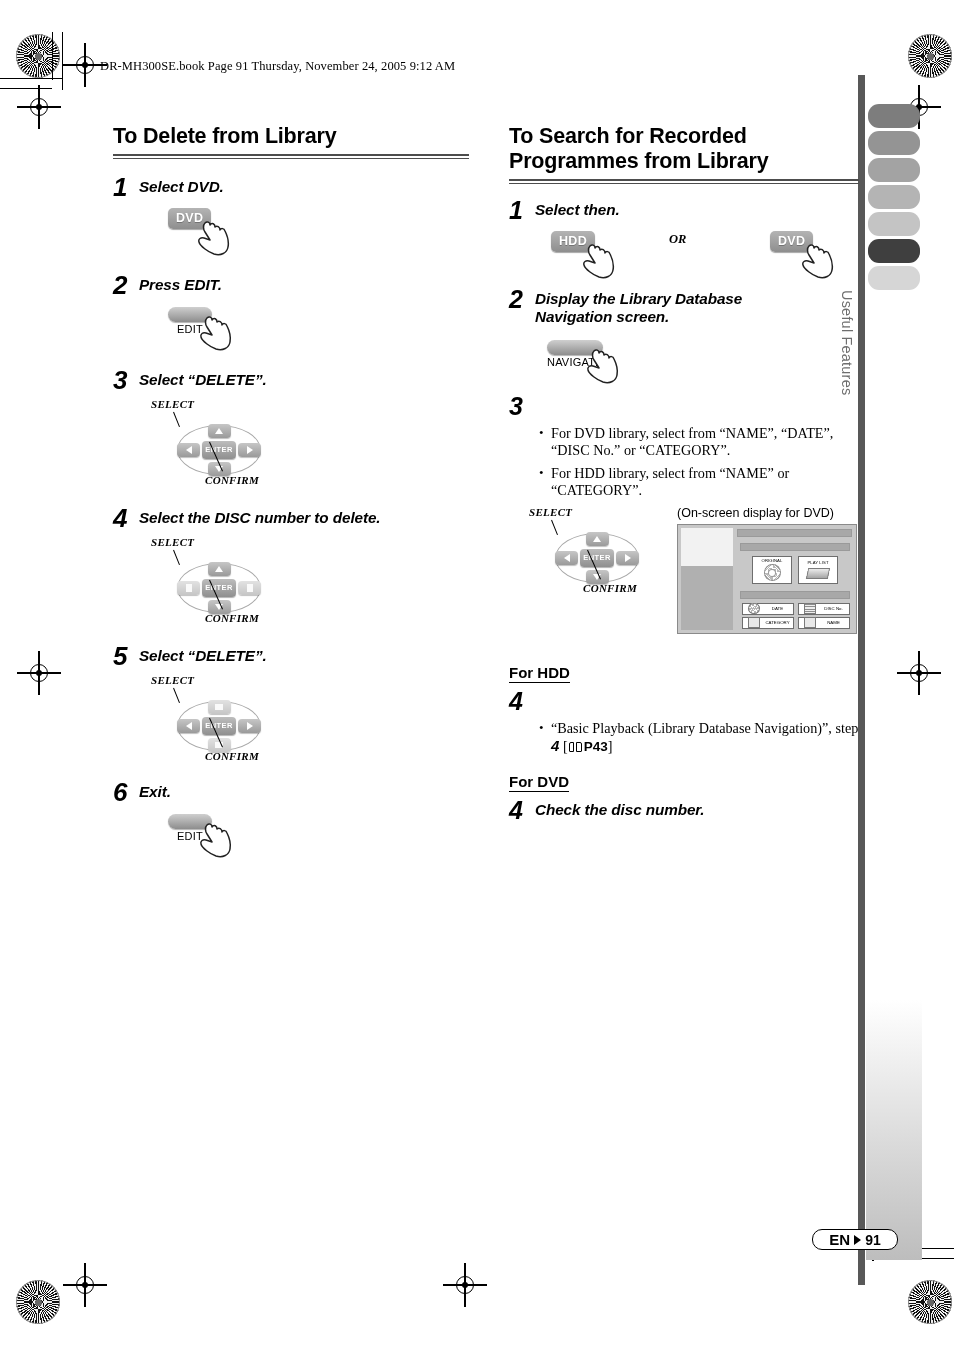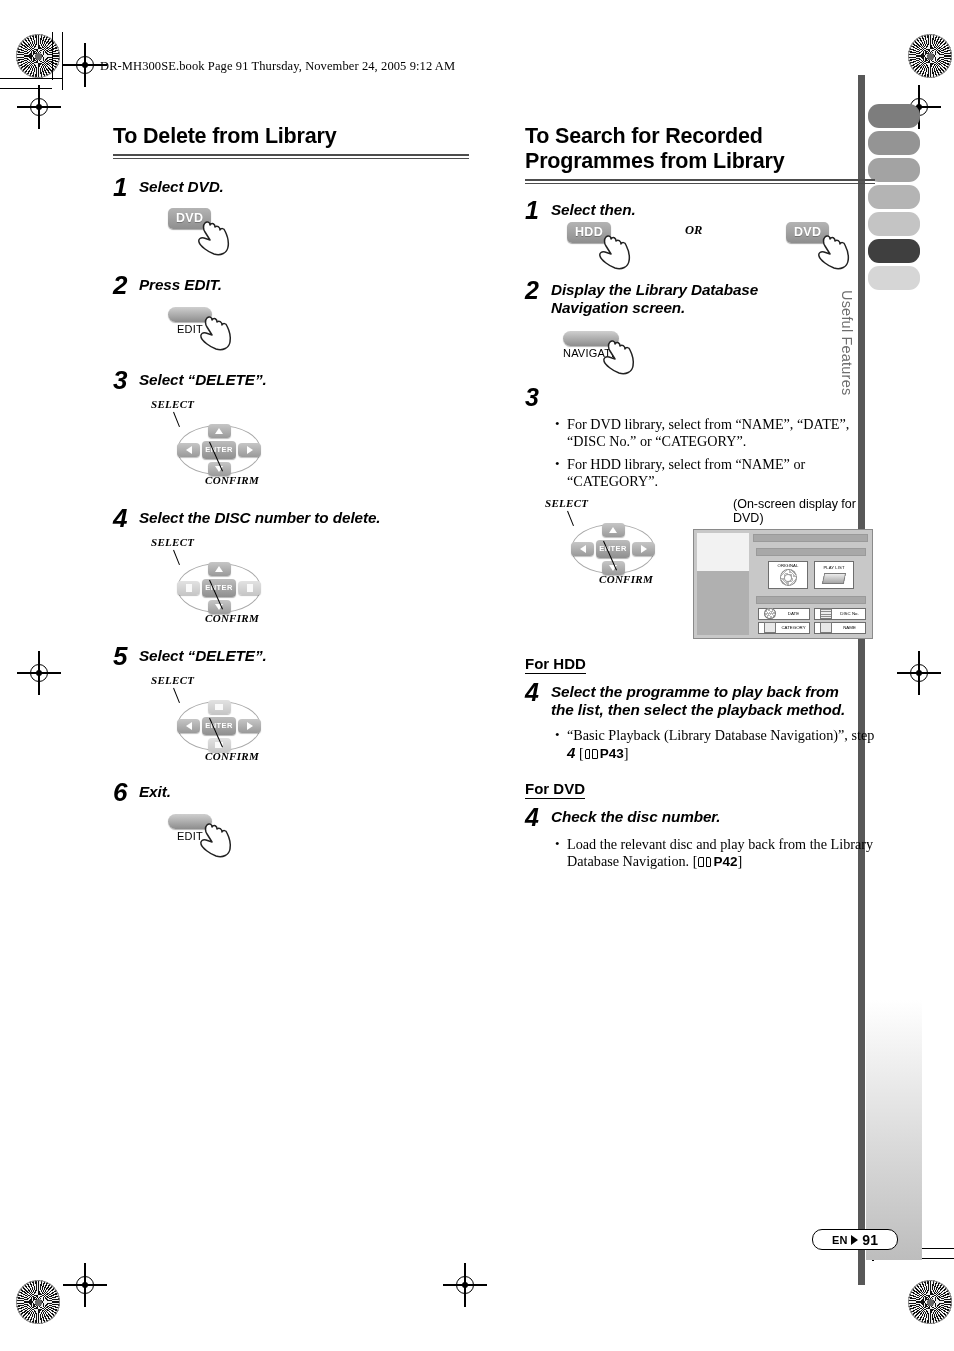--- a/index.html
+++ b/index.html
@@ -22,21 +22,21 @@
       margin:-3.5px 0 0 -3.5px;background:#666;border-radius:50%;}
   .cropline{position:absolute;background:#000;}
 
   
   .bookline{position:absolute;left:100px;top:59px;font-size:12.5px;letter-spacing:.1px;
       font-family:"Liberation Serif",serif;white-space:nowrap;}
 
   
   .col{position:absolute;top:124px;}
   .col-left{left:113px;width:356px;}
-  .col-right{left:525px;width:350px;}
+  .col-right{left:509px;width:350px;}
 
   h1.sect{font-family:"Liberation Sans",sans-serif;font-weight:bold;
       font-size:21.5px;line-height:25px;margin:0;letter-spacing:-.2px;}
   .rule{height:0;border-top:2.6px solid #4d4d4d;border-bottom:1.2px solid #4d4d4d;
       margin-top:5px;margin-bottom:0;padding-top:1.6px;}
 
   
   .step{display:flex;align-items:flex-start;margin-top:13px;}
   .step .num{font-family:"Liberation Sans",sans-serif;font-style:italic;font-weight:bold;
       font-size:26px;line-height:24px;width:26px;flex:0 0 26px;}
@@ -143,21 +143,21 @@
   .spinebar{position:absolute;left:858px;top:75px;width:7px;height:1210px;background:#585858;}
   .gradpanel{position:absolute;left:866px;top:1000px;width:56px;height:260px;
       background:linear-gradient(#ffffff,#bdbdbd);}
 
   
   .pagepill{position:absolute;left:812px;top:1229px;width:84px;height:19px;border-radius:10px;
       border:1.4px solid #000;background:#fff;display:flex;align-items:center;justify-content:center;
       font-family:"Liberation Sans",sans-serif;font-weight:bold;font-size:12.5px;gap:4px;}
   .pagepill .tri{width:0;height:0;border-top:5px solid transparent;border-bottom:5px solid transparent;
       border-left:7px solid #000;}
-  .pp-en{font-size:11px;}
+  .pp-en{font-size:15px;}
   .pp-no{font-size:14px;}
 </style>
 </head>
 <body>
 
 <div class="star" style="left:16px;top:34px;"></div>
 <div class="star" style="left:16px;top:1280px;"></div>
 <div class="star" style="left:908px;top:34px;"></div>
 <div class="star" style="left:908px;top:1280px;"></div>
 
@@ -375,21 +375,21 @@
 <div class="col col-right">
 
   <h1 class="sect">To Search for Recorded Programmes from Library</h1>
   <div class="rule"></div>
 
   
   <div class="step rt" style="margin-top:14px;">
     <div class="num">1</div>
     <div class="txt">Select then.</div>
   </div>
-  <div class="art" style="height:48px;margin-left:42px;">
+  <div class="art" style="height:48px;margin-left:42px;margin-top:9px;">
     <span class="key-rect" style="position:absolute;left:0;top:0;">HDD</span>
     <div class="hand" style="left:28px;top:8px;">
       <svg viewBox="0 0 40 42" width="40" height="42">
           <path d="M11 7 C9 9 9 13 11 16 L16 24 L10 22 C7 21 4 23 5 26 C6 30 14 36 20 38 C27 40 33 37 34 31 C35 26 33 19 31 15 C30 12 27 12 26 14 C26 11 23 9 21 11 C21 8 18 6 16 9 C16 6 13 5 11 7 Z" fill="#ffffff" stroke="#222" stroke-width="1.5" stroke-linejoin="round"></path>
         </svg>
     </div>
     <div style="position:absolute;left:118px;top:1px;font-family:Liberation Serif, serif;font-style:italic;font-weight:bold;font-size:12.5px;">OR</div>
     <span class="key-rect" style="position:absolute;left:219px;top:0;">DVD</span>
     <div class="hand" style="left:247px;top:8px;">
       <svg viewBox="0 0 40 42" width="40" height="42">
@@ -443,21 +443,21 @@
         <div class="arrow rt2">
             <i></i>
           </div>
         <div class="enterbtn">ENTER</div>
       </div>
       <div class="leader" style="left:58px;top:44px;width:1.3px;height:32px;transform:rotate(-24deg);transform-origin:top;"></div>
       <div class="lbl-sel" style="left:54px;top:76px;">CONFIRM</div>
     </div>
 
     <div style="position:absolute;left:168px;top:0;">
-      <div class="osdcap" style="margin-bottom:4px;margin-left:40px;">(On-screen display for DVD)</div>
+      <div class="osdcap" style="margin-bottom:4px;">(On-screen display for DVD)</div>
       <div class="osd">
         <div class="lpanel-t"></div>
         <div class="lpanel-b"></div>
         <div class="bar" style="left:59px;top:4px;width:115px;height:8px;"></div>
         <div class="bar" style="left:62px;top:18px;width:110px;height:8px;"></div>
 
         <div class="tile" style="left:74px;top:31px;width:40px;height:28px;">
           <div class="tl">ORIGINAL</div>
           <div class="disc-ic" style="margin-top:1px;width:17px;height:17px;"></div>
         </div>
@@ -493,35 +493,31 @@
           <span class="tl">NAME</span>
         </div>
       </div>
     </div>
   </div>
 
   
   <div class="subhead" style="margin-top:10px;">For HDD</div>
   <div class="step rt" style="margin-top:6px;">
     <div class="num">4</div>
-    <div class="txt" style="max-width:296px;">Select the programme to play back from the list, then select the playback method.</div>
   </div>
   <ul class="bl" style="padding-left:30px;">
     <li>
       <span>“Basic Playback (Library Database Navigation)”, step</span>
       <span class="inlnum">4</span>
       <span>[</span><span class="bookicon"><i class="l"></i><i class="r"></i></span><b class="pg">P43</b><span>]</span>
     </li>
   </ul>
 
   
   <div class="subhead" style="margin-top:12px;">For DVD</div>
   <div class="step rt" style="margin-top:6px;">
     <div class="num">4</div>
     <div class="txt">Check the disc number.</div>
   </div>
   <ul class="bl" style="padding-left:30px;">
-    <li>
-      <span>Load the relevant disc and play back from the Library Database Navigation. [</span><span class="bookicon"><i class="l"></i><i class="r"></i></span><b class="pg">P42</b><span>]</span>
-    </li>
   </ul>
 
 </div>
 
 </body></html>

